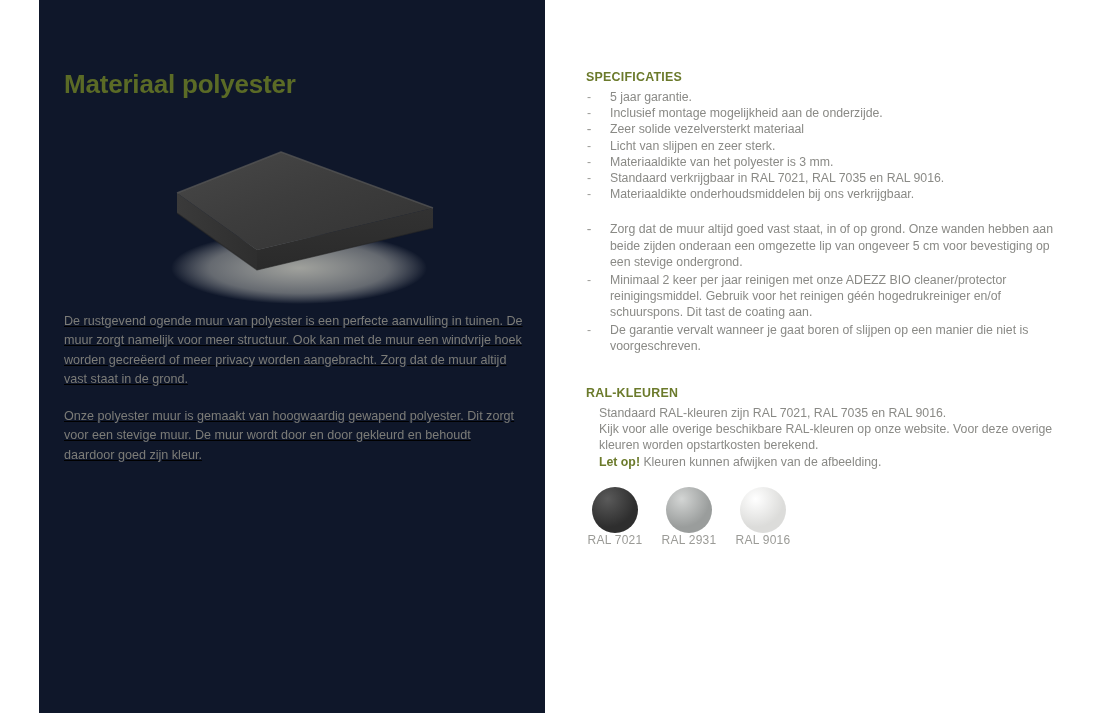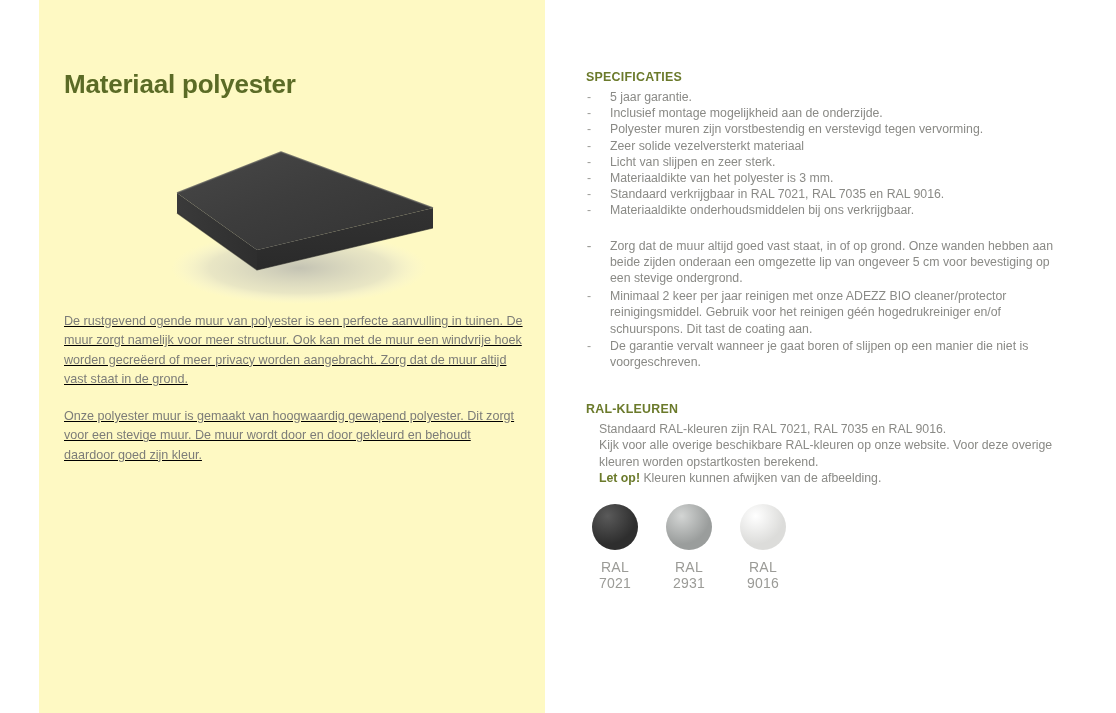--- a/index.html
+++ b/index.html
@@ -15,21 +15,21 @@
     position: relative;
   }
 
   
   #left-panel {
     position: absolute;
     left: 39px;
     top: 0;
     width: 506px;
     height: 713px;
-    background: #fef9c3;
+    background: #0f172a;
   }
 
   #product-title {
     position: absolute;
     left: 25px;
     top: 52px;
     font-size: 26px;
     font-weight: bold;
     letter-spacing: -0.2px;
     color: #5b6b26;
@@ -148,23 +148,22 @@
     width: 58px;
     text-align: center;
   }
   .swatch-ball {
     width: 46px;
     height: 46px;
     border-radius: 50%;
     margin: 0 auto;
   }
   .swatch-label {
-    font-size: 14px;
+    font-size: 12px;
     color: #9b9b97;
-    margin-top: 9px;
     letter-spacing: 0.25px;
     font-family: "Liberation Sans", sans-serif;
   }
 </style>
 </head>
 <body>
 
 <div id="left-panel">
 
   <h1 id="product-title">Materiaal polyester</h1>
@@ -211,21 +210,21 @@
     <p class="body-para">Onze polyester muur is gemaakt van hoogwaardig gewapend polyester. Dit zorgt voor een stevige muur. De muur wordt door en door gekleurd en behoudt daardoor goed zijn kleur.</p>
   </div>
 </div>
 
 <div id="right-column">
 
   <h2 class="section-heading">SPECIFICATIES</h2>
   <ul class="spec-list" id="spec-list">
       <li><span class="dash">-</span><span>5 jaar garantie.</span></li>
       <li><span class="dash">-</span><span>Inclusief montage mogelijkheid aan de onderzijde.</span></li>
-      <li><span class="dash">-</span><span>Polyester muren zijn vorstbestendig en verstevigd tegen vervorming.</span></li>
+      <li><span class="dash">-</span></li>
       <li><span class="dash">-</span><span>Zeer solide vezelversterkt materiaal</span></li>
       <li><span class="dash">-</span><span>Licht van slijpen en zeer sterk.</span></li>
       <li><span class="dash">-</span><span>Materiaaldikte van het polyester is 3 mm.</span></li>
       <li><span class="dash">-</span><span>Standaard verkrijgbaar in RAL 7021, RAL 7035 en RAL 9016.</span></li>
       <li><span class="dash">-</span><span>Materiaaldikte onderhoudsmiddelen bij ons verkrijgbaar.</span></li>
     </ul>
 
   <div class="block-gap-1"></div>
 
   <ul class="attention-list" id="attention-list">

